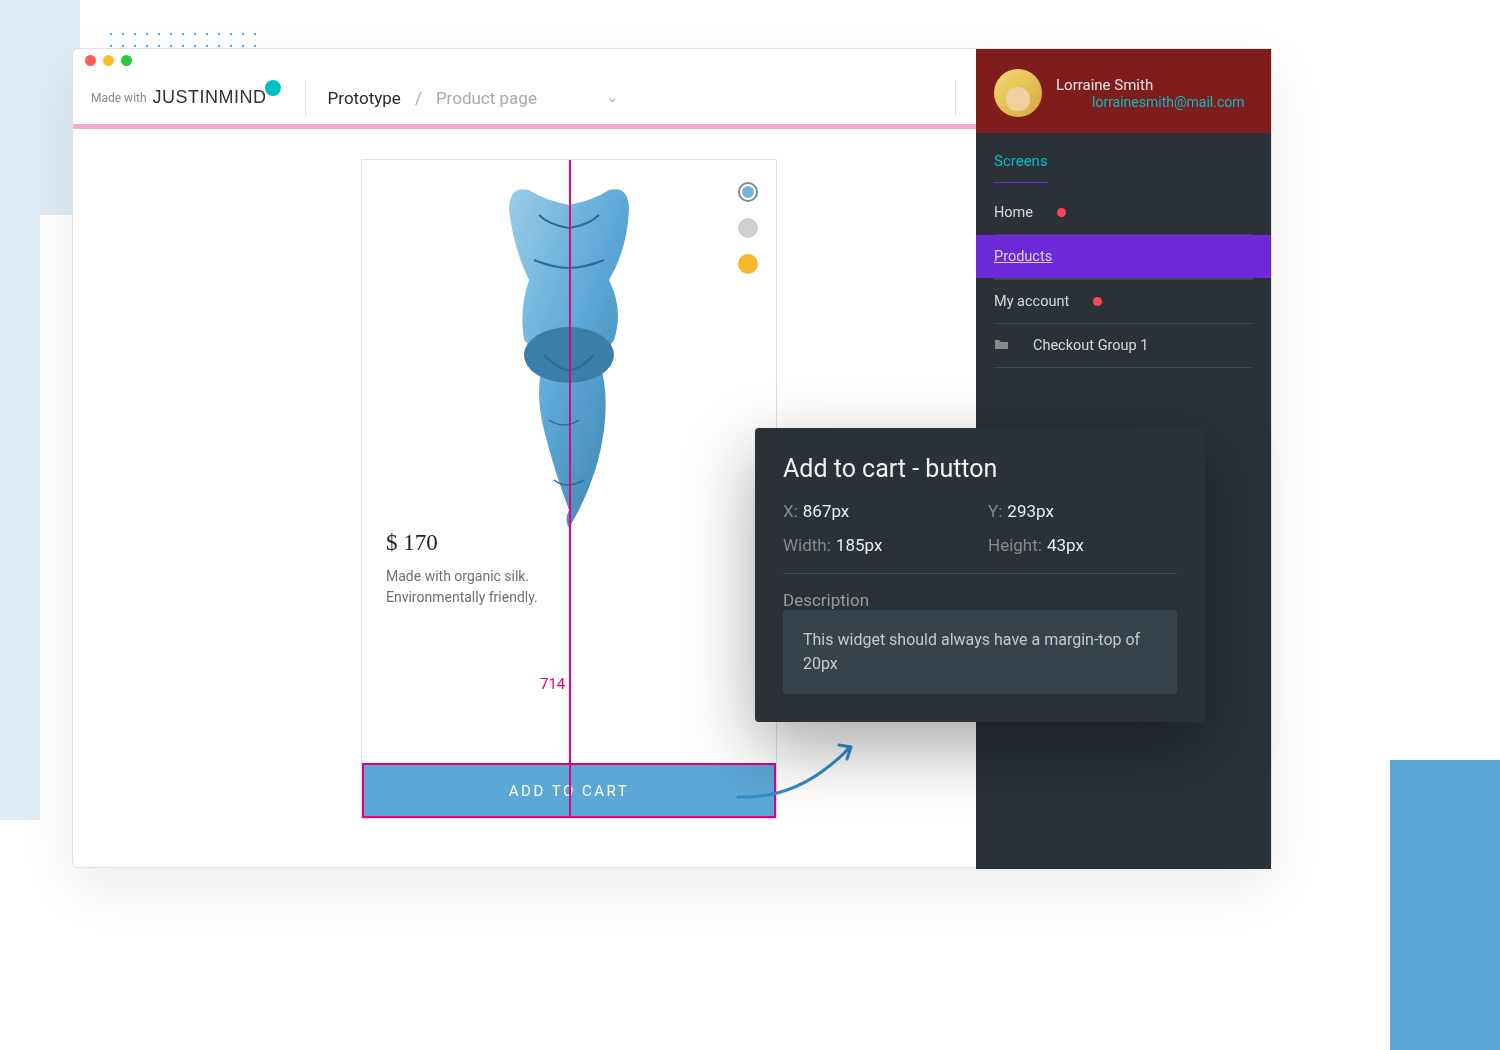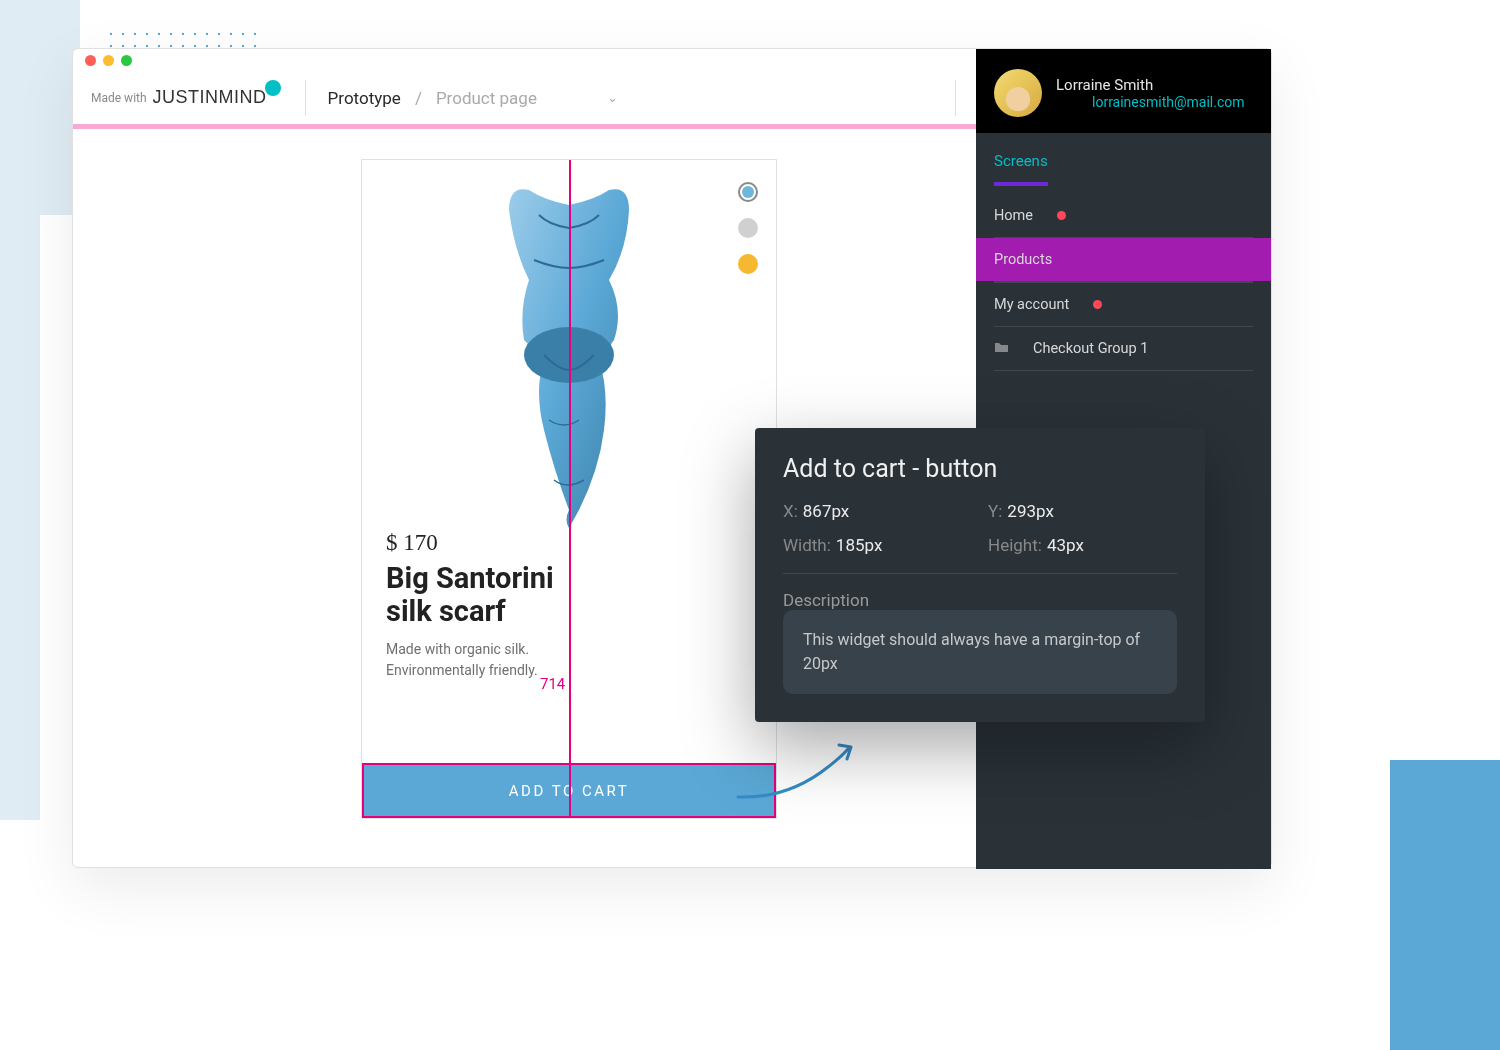--- a/index.html
+++ b/index.html
@@ -39,42 +39,42 @@
 .swatch.yellow{background:#f5b82e;}
 .info{padding:0 24px;}
 .price{font-family:Georgia,serif;font-size:23px;color:#222;margin-bottom:6px;}
 .title{font-size:29px;font-weight:700;color:#222;line-height:1.15;}
 .ruler-label{position:absolute;left:178px;top:515px;color:#e6007e;font-size:15px;}
 .desc{font-size:14px;color:#707070;margin-top:10px;line-height:1.5;}
 .cart-btn{position:absolute;bottom:0;left:0;right:0;height:55px;background:#5ba8d6;color:#fff;border:2px solid #e6007e;font-size:15px;letter-spacing:2.5px;display:flex;align-items:center;justify-content:center;cursor:pointer;}
 .vline{position:absolute;top:0;bottom:0;left:50%;width:2px;background:#e6007e;}
 .arrow{position:absolute;top:608px;left:660px;color:#358cc5;}
 .sidebar{position:absolute;top:0;right:0;width:295px;height:820px;background:#2a3238;}
-.user{padding:20px 18px 16px;display:flex;align-items:center;gap:14px;background:#000000;}
+.user{padding:20px 18px 16px;display:flex;align-items:center;gap:14px;background:#7f1d1d;}
 .avatar{width:48px;height:48px;border-radius:50%;background:linear-gradient(135deg,#f5d77a 0%,#e8c85a 40%,#d4a842 100%);position:relative;overflow:hidden;}
 .avatar::after{content:"";position:absolute;top:18px;left:12px;width:24px;height:24px;background:#f0d0a0;border-radius:50% 50% 45% 45%;}
 .uname{color:#e5e5e5;font-size:15px;}
 .uemail{color:#00bfc5;font-size:14px;margin-left:36px;}
 .tabs{padding:18px 18px 0;}
-.tab{color:#00bfc5;font-size:15px;padding-bottom:12px;border-bottom:4px solid #6d28d9;display:inline-block;}
+.tab{color:#00bfc5;font-size:15px;padding-bottom:12px;border-bottom:1px solid #6d28d9;display:inline-block;}
 .list{padding:8px 0;}
 .item{padding:13px 18px;color:#d8d8d8;font-size:14.5px;display:flex;align-items:center;gap:24px;cursor:pointer;}
-.item.active{background:#a21caf;}
+.item.active{background:#6d28d9;text-decoration:underline;}
 .item .rdot{width:9px;height:9px;background:#ff4757;border-radius:50%;}
 .item .folder{color:#888;}
 .divider{height:1px;background:#3e4850;margin:0 18px;}
 .popup{position:absolute;top:428px;left:755px;width:450px;background:#2a3238;border-radius:4px;box-shadow:0 25px 70px rgba(0,0,0,0.35);padding:26px 28px 28px;z-index:10;}
 .ptitle{color:#f0f0f0;font-size:25px;font-weight:400;margin-bottom:18px;}
 .pgrid{display:grid;grid-template-columns:1fr 1fr;gap:14px 16px;margin-bottom:18px;}
 .prow{display:flex;gap:5px;font-size:17px;}
 .plabel{color:#888;}
 .pval{color:#ebebeb;}
 .pdivider{height:1px;background:#3e4850;margin-bottom:16px;}
 .pdesc-label{color:#999;font-size:17px;}
-.pdesc-box{background:#37424a;padding:18px 20px;border-radius:10px;color:#c8c8c8;font-size:16px;line-height:1.5;}
+.pdesc-box{background:#37424a;padding:18px 20px;border-radius:3px;color:#c8c8c8;font-size:16px;line-height:1.5;}
 </style>
 </head>
 <body>
 
 <div class="bg-blue-tl"></div>
 <div class="bg-blue-bl"></div>
 <div class="bg-dots"></div>
 <div class="bg-blue-br"></div>
 
 <div class="browser">
@@ -149,24 +149,20 @@
       </div>
       <div class="swatches">
         <div class="swatch sel">
             <div class="inner"></div>
           </div>
         <div class="swatch gray"></div>
         <div class="swatch yellow"></div>
       </div>
       <div class="info">
         <div class="price">$ 170</div>
-        <div class="title">
-          <div>Big Santorini</div>
-          <div>silk scarf</div>
-        </div>
         <div class="desc">
           <div>Made with organic silk.</div>
           <div>Environmentally friendly.</div>
         </div>
       </div>
       <div class="ruler-label">714</div>
       <div class="cart-btn">ADD TO CART</div>
       <div class="vline"></div>
     </div>
 

